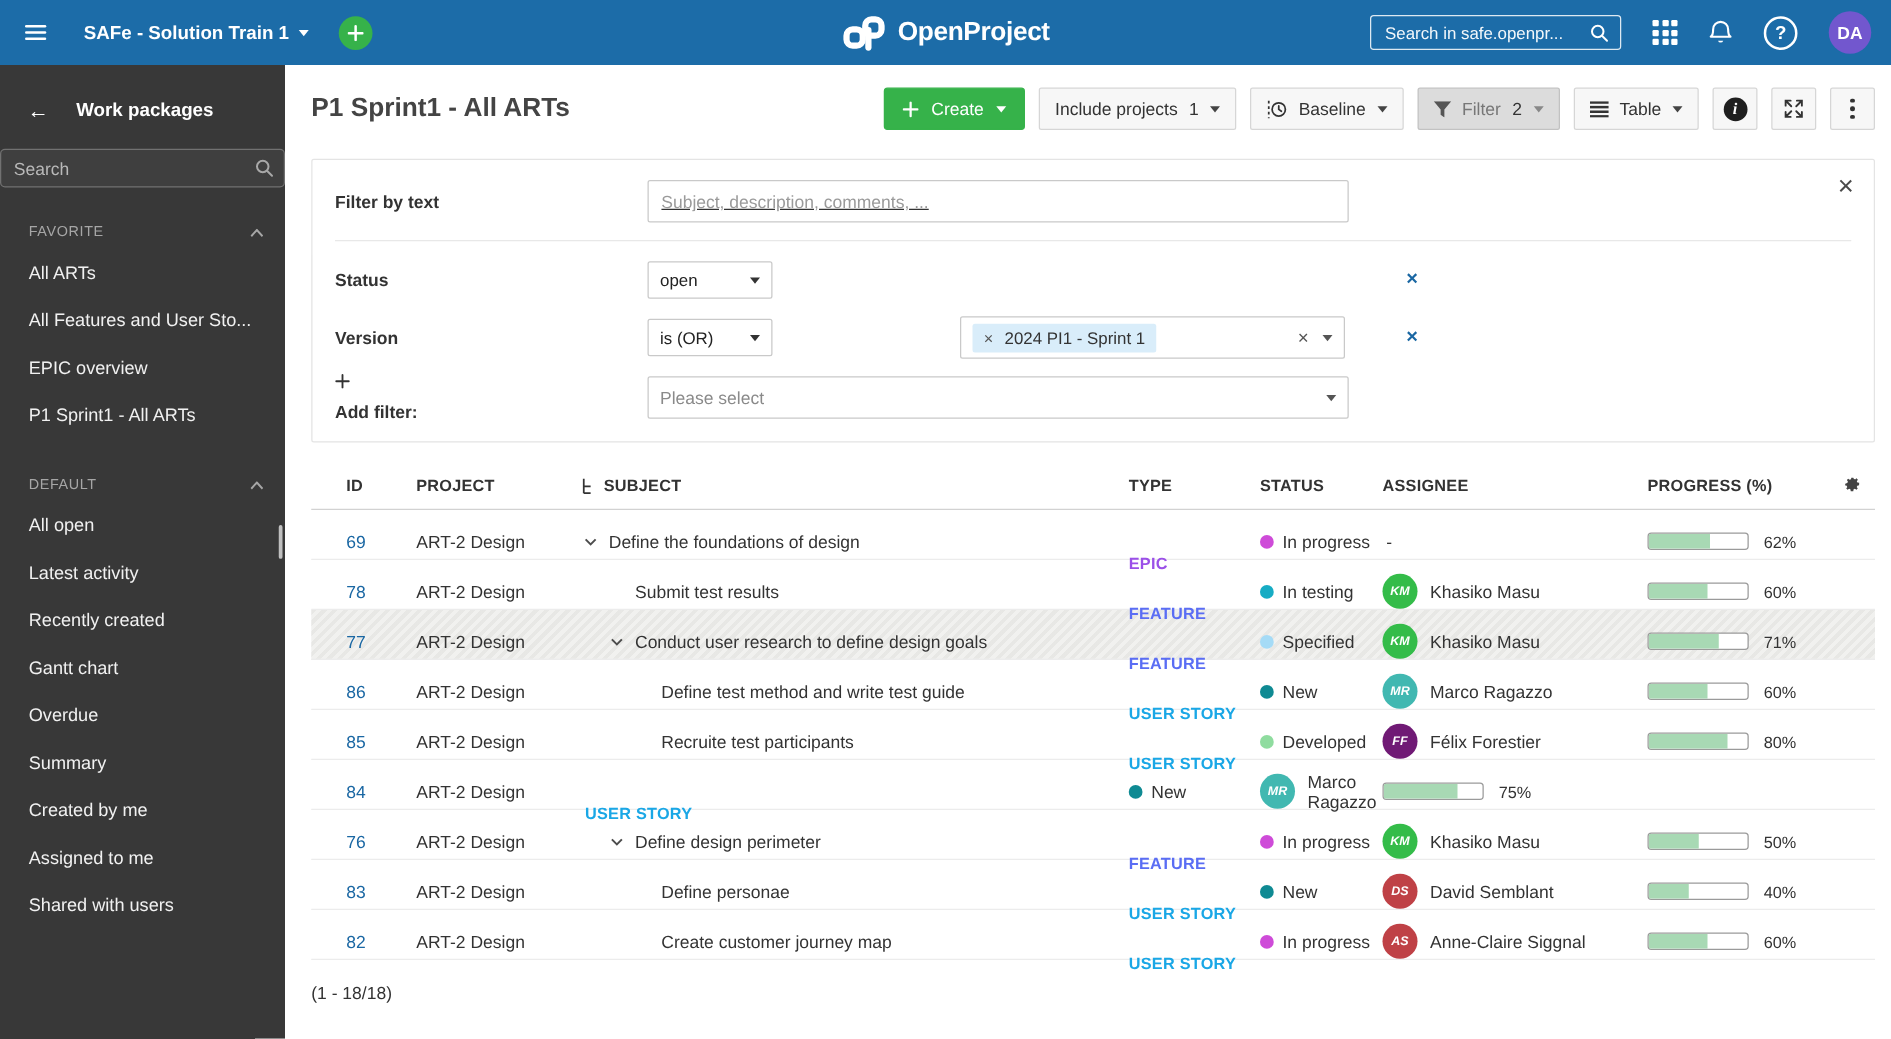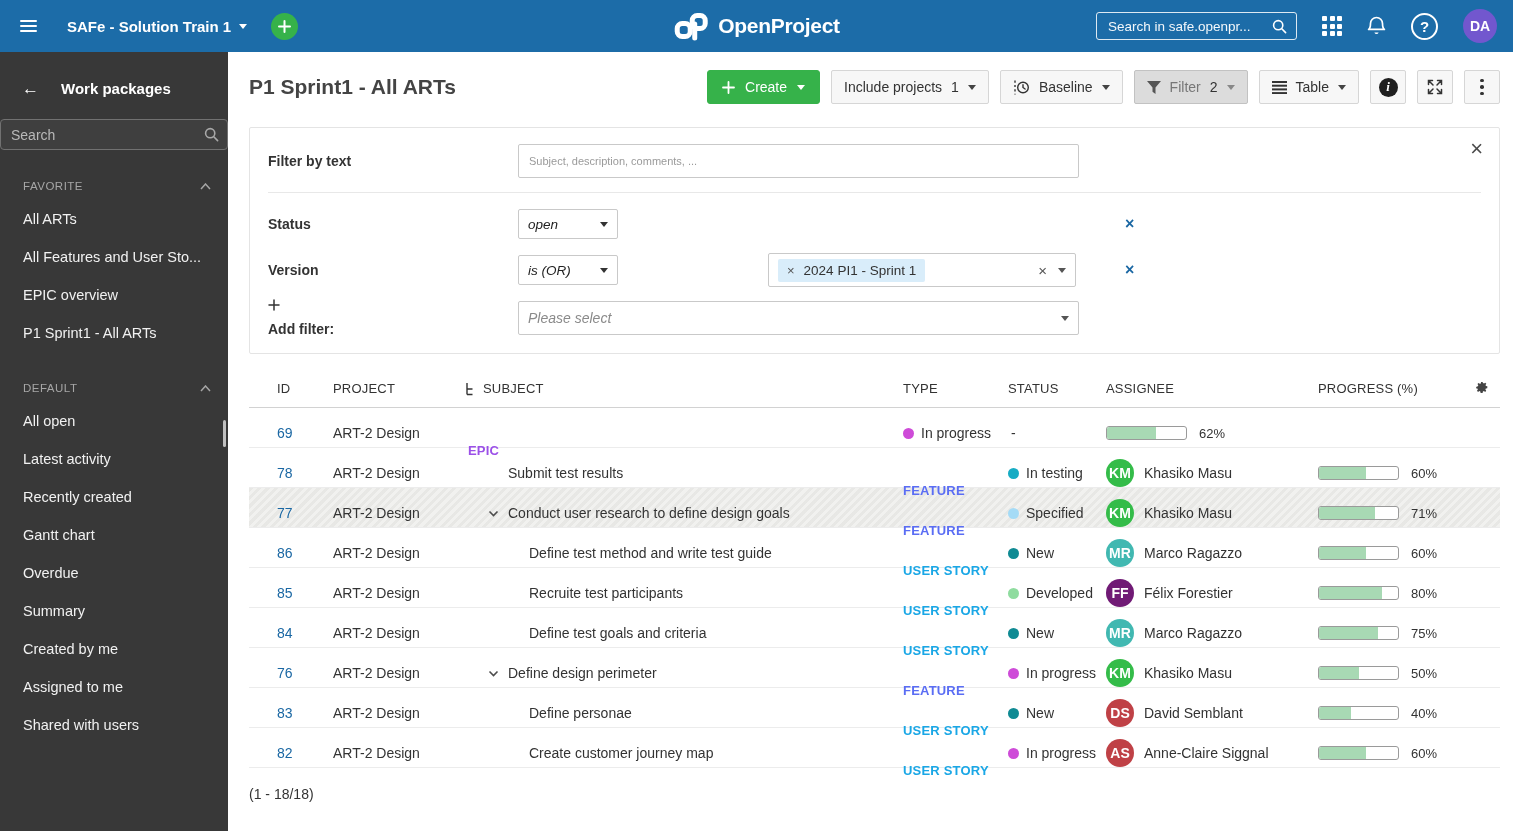--- a/index.html
+++ b/index.html
@@ -54,62 +54,62 @@
   .btn-icon{width:36px;padding:0;justify-content:center;gap:0;}
   .info-circle{width:19px;height:19px;border-radius:50%;background:#1f1f1f;color:#fff;font-size:13px;font-weight:700;display:flex;align-items:center;justify-content:center;font-family:"Liberation Serif",serif;font-style:italic;}
   .kebab{display:flex;flex-direction:column;gap:3px;}
   .kebab i{width:3.5px;height:3.5px;background:#333;border-radius:50%;}
   
   .filter-panel{position:relative;margin-top:22px;border:1px solid #e4e4e4;border-radius:2px;padding:16px 18px;}
   .panel-close{position:absolute;top:8px;right:14px;font-size:22px;color:#4a4a4a;line-height:1;cursor:pointer;background:none;border:none;padding:2px;}
   .filter-row{display:flex;align-items:center;position:relative;}
   .filter-label{width:250px;font-size:14px;font-weight:700;color:#333;flex-shrink:0;}
   .text-row{margin-bottom:14px;}
-  .text-input{width:561px;height:34px;border:1px solid #c9c9c9;border-radius:2px;padding:0 10px;font-size:11px;color:#333;outline:none;font-family:inherit;}
+  .text-input{width:561px;height:34px;border:1px solid #c9c9c9;border-radius:2px;padding:0 10px;font-size:14px;color:#333;outline:none;font-family:inherit;text-decoration:underline;}
   .text-input::placeholder{color:#9a9a9a;}
   .hr{border:none;border-top:1px solid #e8e8e8;margin:0 0 16px;}
-  .fake-select{height:30px;border:1px solid #c9c9c9;border-radius:2px;background:#fff;display:flex;align-items:center;justify-content:space-between;padding:0 9px;font-size:13.5px;color:#222;cursor:pointer;font-style:italic;}
+  .fake-select{height:30px;border:1px solid #c9c9c9;border-radius:2px;background:#fff;display:flex;align-items:center;justify-content:space-between;padding:0 9px;font-size:13.5px;color:#222;cursor:pointer;}
   .op-select{width:100px;}
   .sel-caret{width:0;height:0;border-left:4px solid transparent;border-right:4px solid transparent;border-top:5.5px solid #333;}
   .status-row{margin-bottom:14px;}
   .version-row{margin-bottom:12px;}
   .value-box{margin-left:150px;width:308px;height:34px;border:1px solid #c9c9c9;border-radius:2px;display:flex;align-items:center;padding:0 9px;gap:8px;}
   .chip{background:#D9EDFA;border-radius:2px;padding:4px 9px;font-size:13.5px;color:#333;display:flex;align-items:center;gap:9px;}
   .chip-x{color:#555;font-size:13px;line-height:1;cursor:pointer;}
   .vb-controls{margin-left:auto;display:flex;align-items:center;gap:11px;color:#555;}
   .vb-x{font-size:15px;cursor:pointer;line-height:1;}
   .vb-caret{width:0;height:0;border-left:4px solid transparent;border-right:4px solid transparent;border-top:5.5px solid #555;cursor:pointer;}
   .remove-filter{position:absolute;left:857px;color:#1A67A3;font-size:16px;font-weight:700;cursor:pointer;line-height:1;}
   .add-label{display:flex;align-items:flex-start;gap:10px;flex-direction:column;}
   .add-select{width:561px;height:34px;color:#8a8a8a;font-size:14px;}
   
   .wp-table{margin-top:16px;}
   .thead,.trow{display:grid;grid-template-columns:71px 140px 1fr 105px 98px 212px 150px 40px;align-items:center;}
-  .thead{height:38px;border-bottom:1px solid #d2d2d2;font-size:13px;font-weight:400;color:#333;letter-spacing:.2px;}
+  .thead{height:38px;border-bottom:1px solid #d2d2d2;font-size:13px;font-weight:700;color:#333;letter-spacing:.2px;}
   .th{display:flex;align-items:center;}
   .th-id{padding-left:28px;}
   .th-project{padding-left:13px;}
   .th-subject{padding-left:4px;gap:7px;cursor:pointer;}
   .th-type,.th-status,.th-assignee{padding-left:8px;}
   .th-progress{padding-left:8px;}
   .th-gear{justify-content:flex-end;padding-right:11px;cursor:pointer;}
   .trow{height:40px;border-bottom:1px solid #ececec;font-size:14px;color:#333;cursor:pointer;}
   .trow.highlighted{background-color:#f1f1ef;background-image:repeating-linear-gradient(135deg,rgba(110,110,100,.07) 0 3px,rgba(0,0,0,0) 3px 6px);}
   .td{display:flex;align-items:center;}
   .td-id{padding-left:28px;}
   .td-id a{color:#1A67A3;text-decoration:none;}
   .td-project{padding-left:13px;}
   .td-subject{gap:6px;}
   .chev{display:flex;width:15px;flex-shrink:0;}
   .chev-spacer{width:15px;flex-shrink:0;}
   .td-type{font-weight:700;font-size:13px;padding-left:8px;letter-spacing:.2px;margin-top:35px;}
   .td-status{padding-left:8px;gap:7px;}
   .dot{width:11px;height:11px;border-radius:50%;flex-shrink:0;}
   .td-assignee{padding-left:8px;gap:10px;}
-  .avatar{width:28px;height:28px;border-radius:50%;color:#fff;font-size:14px;font-weight:700;display:flex;align-items:center;justify-content:center;flex-shrink:0;}
+  .avatar{width:28px;height:28px;border-radius:50%;color:#fff;font-size:10px;font-weight:700;display:flex;align-items:center;justify-content:center;flex-shrink:0;font-style:italic;}
   .no-assignee{padding-left:3px;}
   .td-progress{padding-left:8px;gap:12px;}
   .pbar{width:81px;height:14px;border:1px solid #9a9a9a;border-radius:3px;overflow:hidden;background:#fff;display:block;}
   .pfill{display:block;height:100%;background:#A8D9B4;}
   .plabel{font-size:13px;}
   .footer-count{margin-top:18px;font-size:14px;color:#333;}
 </style>
 </head>
 <body>
 
@@ -350,20 +350,28 @@
               <path d="M7 4.6A2.4 2.4 0 1 0 7 9.4 2.4 2.4 0 0 0 7 4.6zm6-.1-1.5-.3a4.8 4.8 0 0 0-.5-1.1l.9-1.3-1.1-1.1-1.3.9c-.35-.2-.72-.37-1.1-.46L8 0H6.4l-.3 1.5c-.4.1-.76.26-1.1.46l-1.3-.9-1.1 1.1.9 1.3c-.2.34-.37.7-.46 1.1L1.5 5 1 6.6l1.54.3c.1.4.26.76.46 1.1l-.9 1.3 1.1 1.1 1.3-.9c.34.2.7.37 1.1.46l.3 1.54H8l.3-1.54c.4-.1.75-.26 1.1-.46l1.3.9 1.1-1.1-.9-1.3c.2-.35.37-.72.46-1.1l1.54-.3z" transform="scale(0.95)"></path>
             </svg>
         </div>
       </div>
       <div>
           <div class="trow">
             <div class="td td-id">
               <a>69</a>
             </div>
             <div class="td td-project">ART-2 Design</div>
+            <div class="td td-subject" style="padding-left:6px">
+              <span class="chev">
+                <svg width="13" height="13" viewBox="0 0 13 13">
+                  <path d="M2.5 4.5l4 4 4-4" fill="none" stroke="#4d4d4d" stroke-width="1.6"></path>
+                </svg>
+              </span>
+              <span class="subj-text">Define the foundations of design</span>
+            </div>
             <div class="td td-type" style="color:#9B50E8">EPIC</div>
             <div class="td td-status">
               <span class="dot" style="background:#CE4BD8"></span>
               <span class="status-text">In progress</span>
             </div>
             <div class="td td-assignee">
               <span class="no-assignee">-</span>
             </div>
             <div class="td td-progress">
               <span class="pbar">
@@ -479,24 +487,20 @@
               </span>
               <span class="plabel">80%</span>
             </div>
             <div class="td td-gear"></div>
           </div>
           <div class="trow">
             <div class="td td-id">
               <a>84</a>
             </div>
             <div class="td td-project">ART-2 Design</div>
-            <div class="td td-subject" style="padding-left:48px">
-              <span class="chev-spacer"></span>
-              <span class="subj-text">Define test goals and criteria</span>
-            </div>
             <div class="td td-type" style="color:#1AA7E6">USER STORY</div>
             <div class="td td-status">
               <span class="dot" style="background:#0F8A93"></span>
               <span class="status-text">New</span>
             </div>
             <div class="td td-assignee">
               <span class="avatar" style="background:#41B8B1">MR</span>
               <span class="assignee-name">Marco Ragazzo</span>
             </div>
             <div class="td td-progress">

